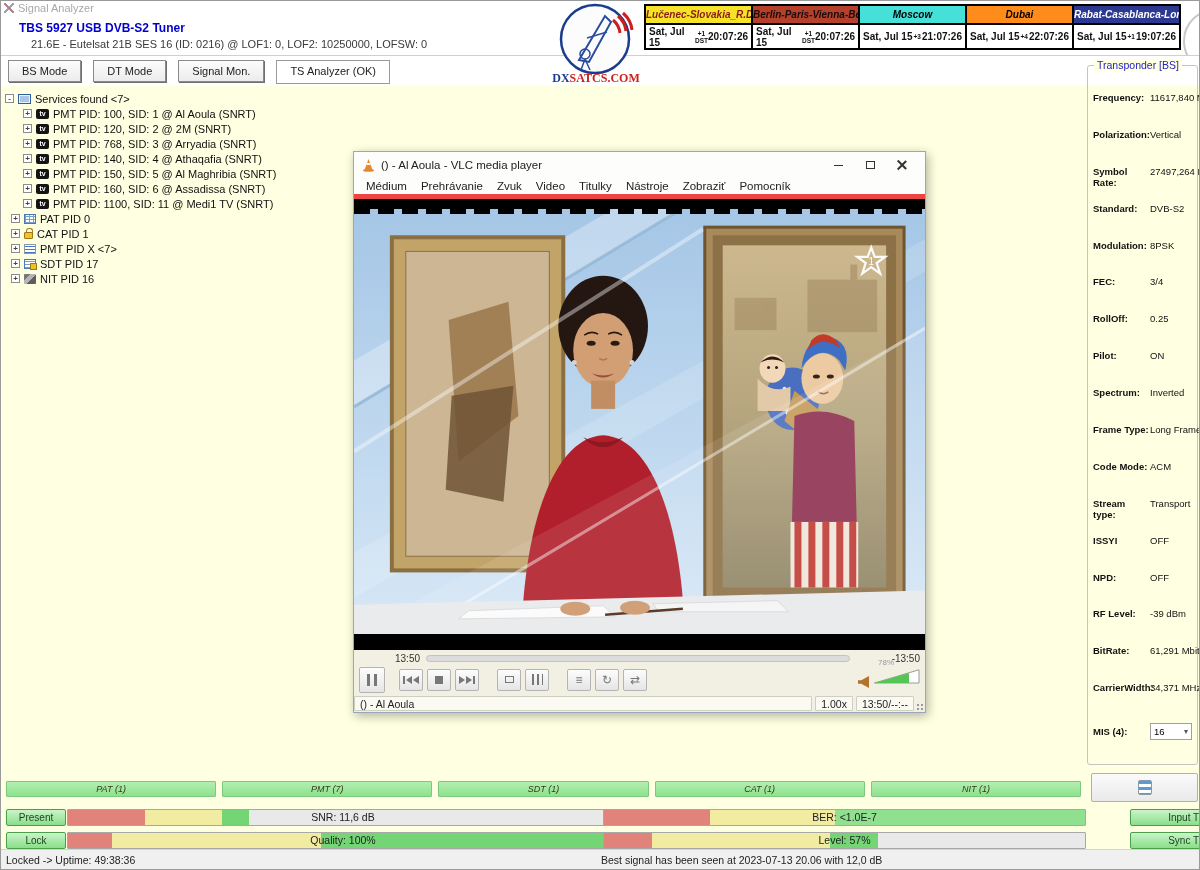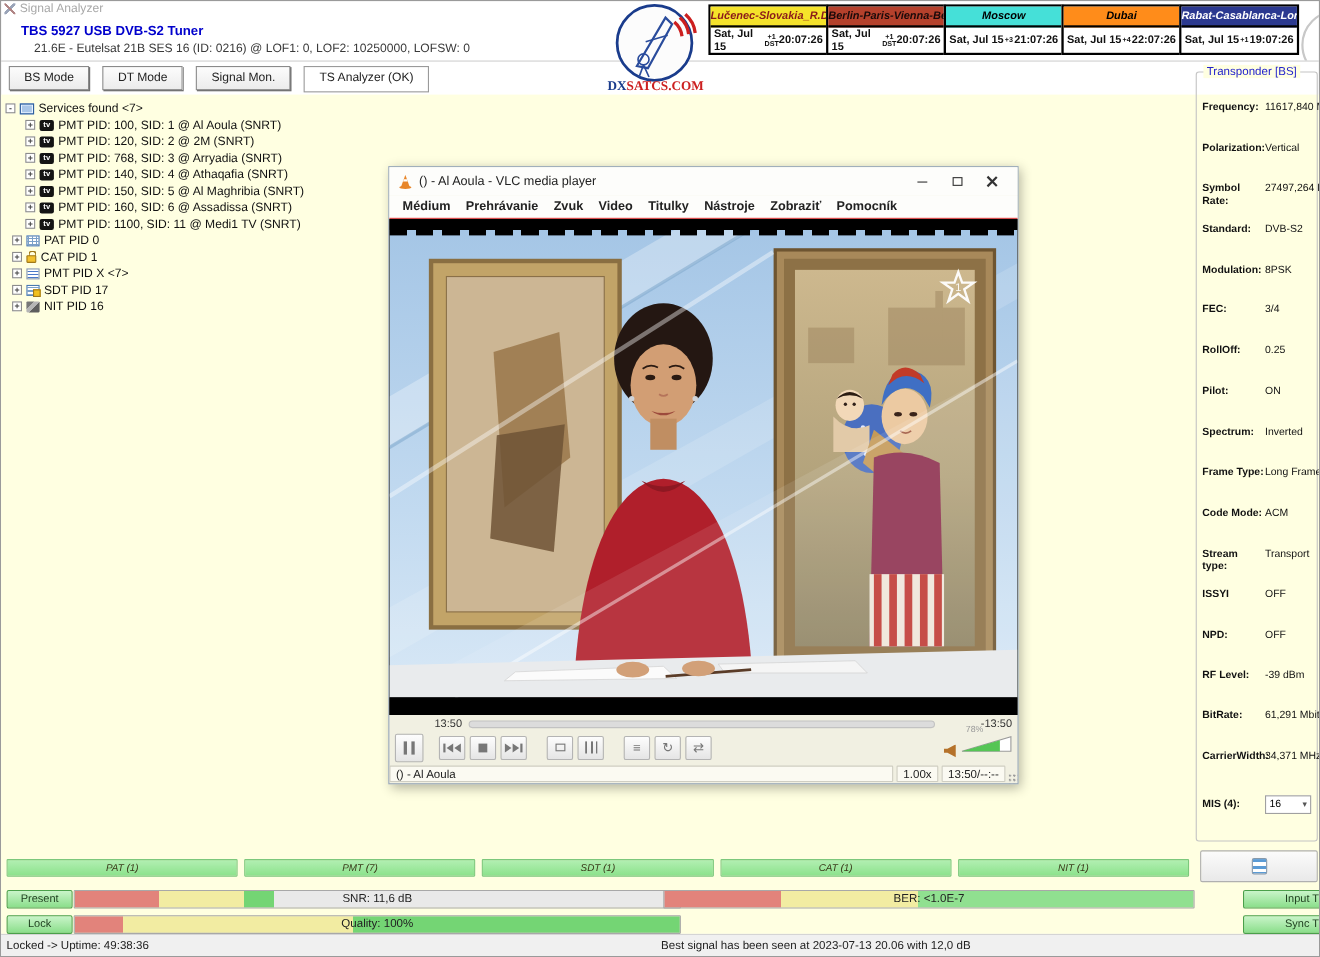--- a/index.html
+++ b/index.html
@@ -74,21 +74,21 @@
   .vlc { position:absolute; left:352px; top:150px; width:573px; height:562px; background:#f1f0e2; border:1px solid #98a8b8; box-shadow:2px 3px 10px rgba(0,0,0,.3); z-index:6; }
   .vlc-titlebar { height:26px; background:#fdfdfb; display:flex; align-items:center; padding:0 8px; gap:6px; }
   .vlc-title { font-size:11.5px; color:#222; flex:1; }
   .wbtns { display:flex; gap:2px; }
   .wbtn { width:30px; height:20px; display:flex; align-items:center; justify-content:center; cursor:pointer; }
   .glyph-min { width:9px; border-bottom:1px solid #333; }
   .glyph-max { width:9px; height:8px; border:1px solid #333; }
   .glyph-close { position:relative; width:10px; height:10px; }
   .glyph-close::before,.glyph-close::after { content:""; position:absolute; left:4px; top:-1px; width:1.5px; height:12px; background:#333; }
   .glyph-close::before { transform:rotate(45deg); } .glyph-close::after { transform:rotate(-45deg); }
-  .vlc-menubar { height:21px; background:#fdfdfb; display:flex; align-items:center; padding:0 6px; gap:2px; border-bottom:1px solid #ef4444;font-weight:bold; }
+  .vlc-menubar { height:21px; background:#fdfdfb; display:flex; align-items:center; padding:0 6px; gap:2px; border-bottom:5px solid #ef4444; }
   .vmenu { font-size:11.5px; color:#222; padding:1px 6px; cursor:pointer; }
   .vlc-video { position:relative; height:451px; background:#000; overflow:hidden; }
   .lb-top { position:absolute; left:0; top:0; width:100%; height:10px; background:#000; z-index:2; }
   .ragged { position:absolute; left:0; top:10px; width:100%; height:5px; z-index:2;
             background:repeating-linear-gradient(90deg,#000 0 16px,transparent 16px 24px); }
   .scene { position:absolute; left:0; top:10px; width:100%; height:425px; }
   .lb-bottom { position:absolute; left:0; bottom:0; width:100%; height:16px; background:#000; z-index:2; }
   .vlc-seek { height:16px; display:flex; align-items:center; gap:6px; padding:0 5px; }
   .vlc-time { font-size:10px; color:#333;margin-left:36px; }
   .seek-track { flex:1; height:7px; background:#dcdcdc; border:1px solid #c2c2c2; border-radius:4px; cursor:pointer; }
@@ -569,20 +569,21 @@
 
   <div class="g-row r1">
     <div class="gbtn lft">Present</div>
     <div class="gauge left" style="background: linear-gradient(90deg, rgb(226, 131, 123) 0%, rgb(226, 131, 123) 14%, rgb(242, 236, 162) 14%, rgb(242, 236, 162) 28%, rgb(116, 213, 116) 28%, rgb(116, 213, 116) 33%, rgb(233, 233, 233) 33%, rgb(233, 233, 233) 100%);"><span>SNR: 11,6 dB</span></div>
     <div class="gauge rightg" style="background: linear-gradient(90deg, rgb(226, 131, 123) 0%, rgb(226, 131, 123) 22%, rgb(242, 236, 162) 22%, rgb(242, 236, 162) 48%, rgb(144, 224, 144) 48%, rgb(144, 224, 144) 100%, rgb(233, 233, 233) 100%, rgb(233, 233, 233) 100%);"><span>BER: &lt;1.0E-7</span></div>
     <div class="gbtn rgt">Input TS</div>
   </div>
   <div class="g-row r2">
     <div class="gbtn lft">Lock</div>
     <div class="gauge left" style="background: linear-gradient(90deg, rgb(226, 131, 123) 0%, rgb(226, 131, 123) 8%, rgb(242, 236, 162) 8%, rgb(242, 236, 162) 46%, rgb(116, 213, 116) 46%, rgb(116, 213, 116) 100%, rgb(233, 233, 233) 100%, rgb(233, 233, 233) 100%);"><span>Quality: 100%</span></div>
+    <div class="gauge rightg" style="background: linear-gradient(90deg, rgb(226, 131, 123) 0%, rgb(226, 131, 123) 10%, rgb(242, 236, 162) 10%, rgb(242, 236, 162) 47%, rgb(116, 213, 116) 47%, rgb(116, 213, 116) 57%, rgb(233, 233, 233) 57%, rgb(233, 233, 233) 100%);"><span>Level: 57%</span></div>
     <div class="gbtn rgt">Sync TS</div>
   </div>
 
   <div class="statusbar">
     <span class="sb-left">Locked -&gt; Uptime: 49:38:36</span>
     <span class="sb-right">Best signal has been seen at 2023-07-13 20.06 with 12,0 dB</span>
   </div>
 
 </div>
 

